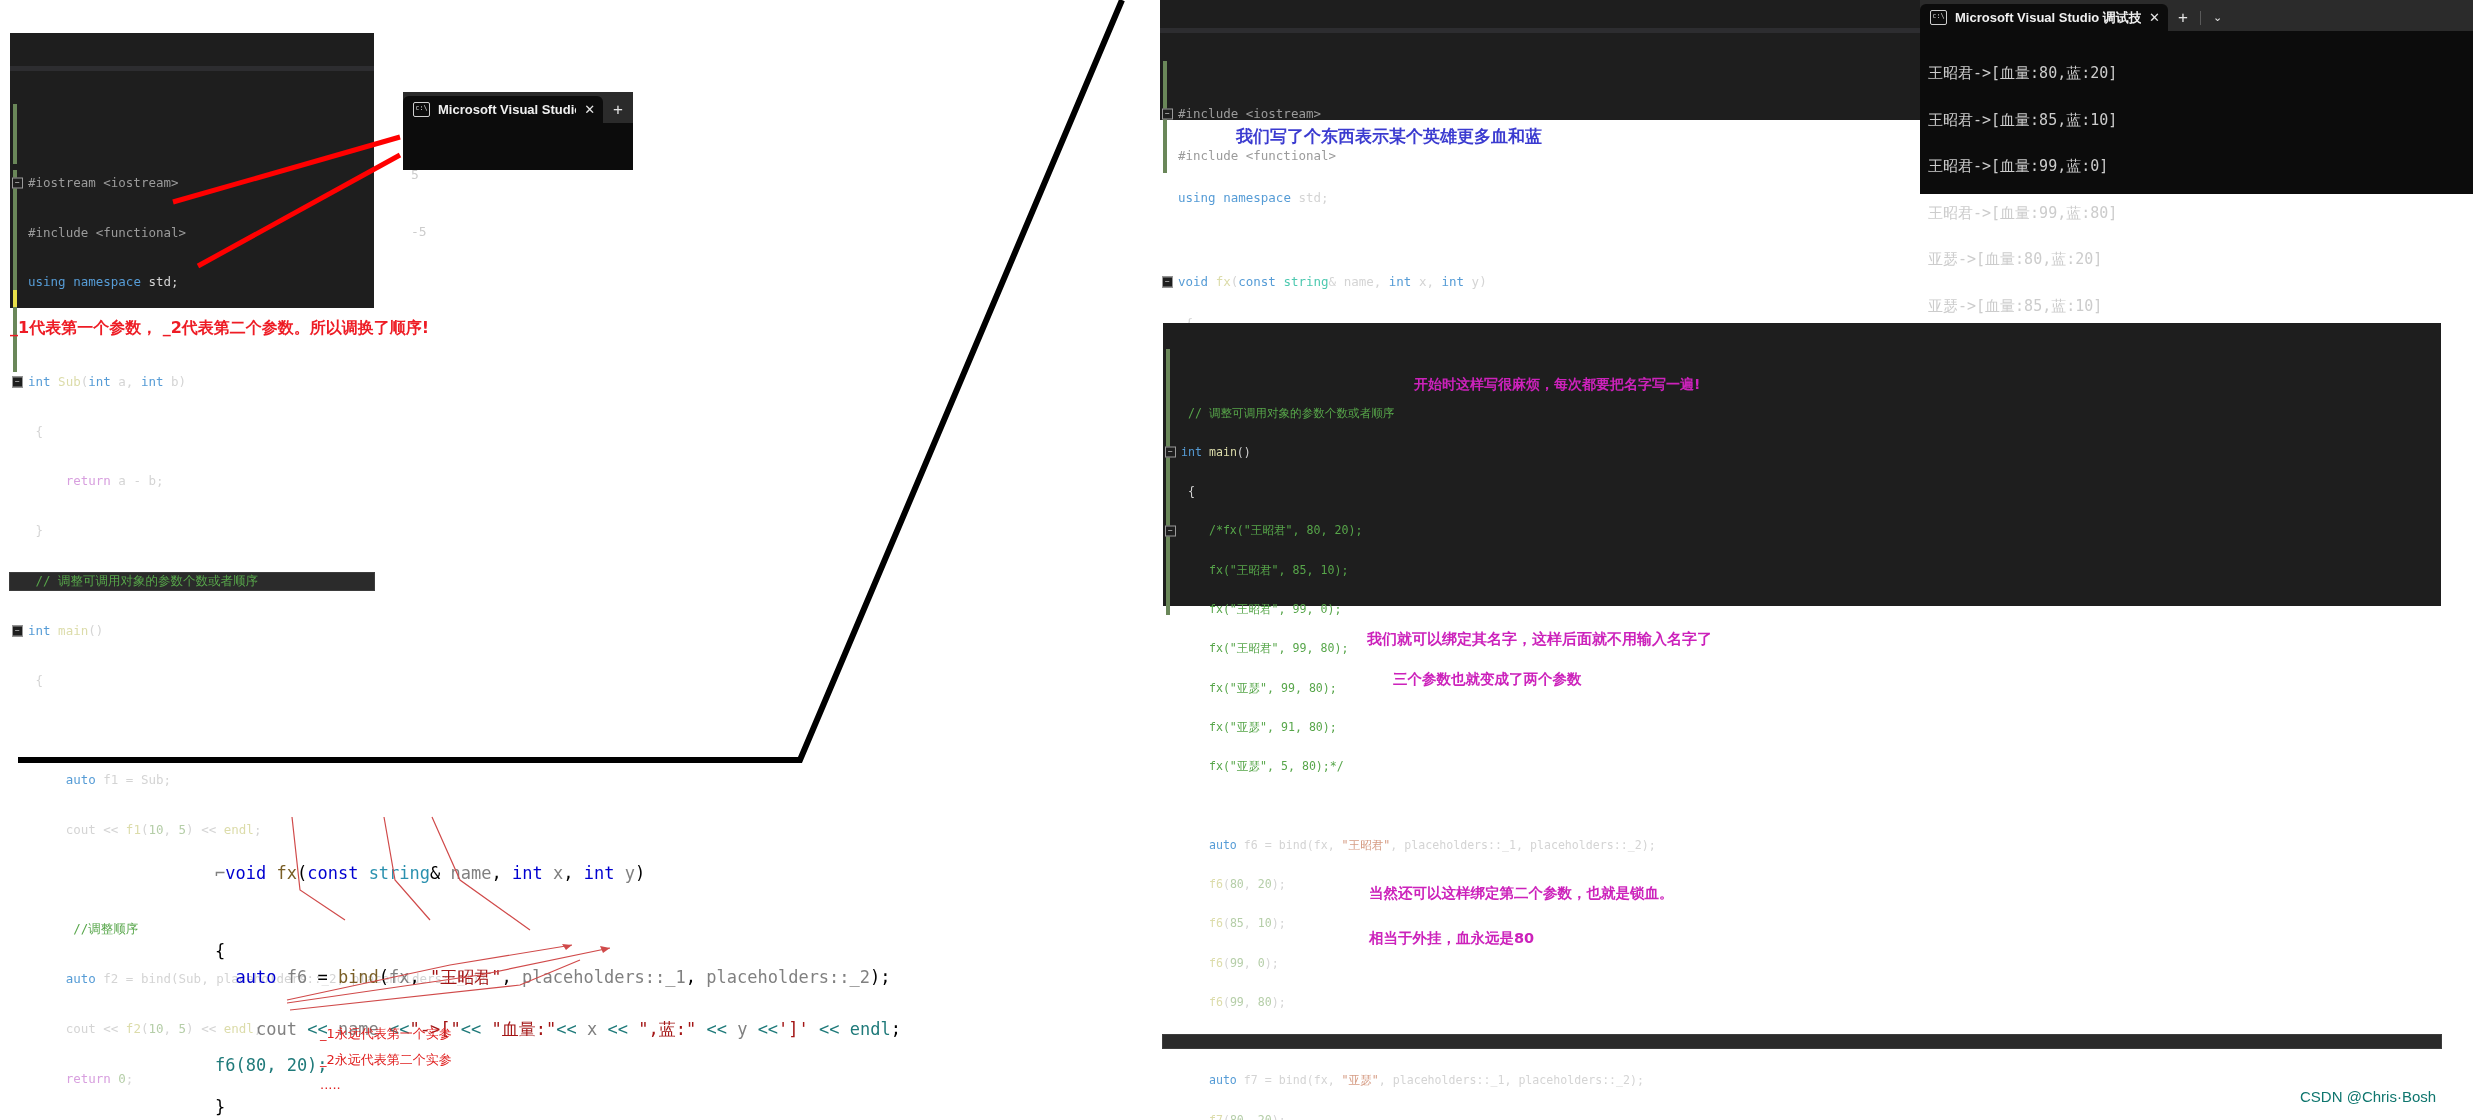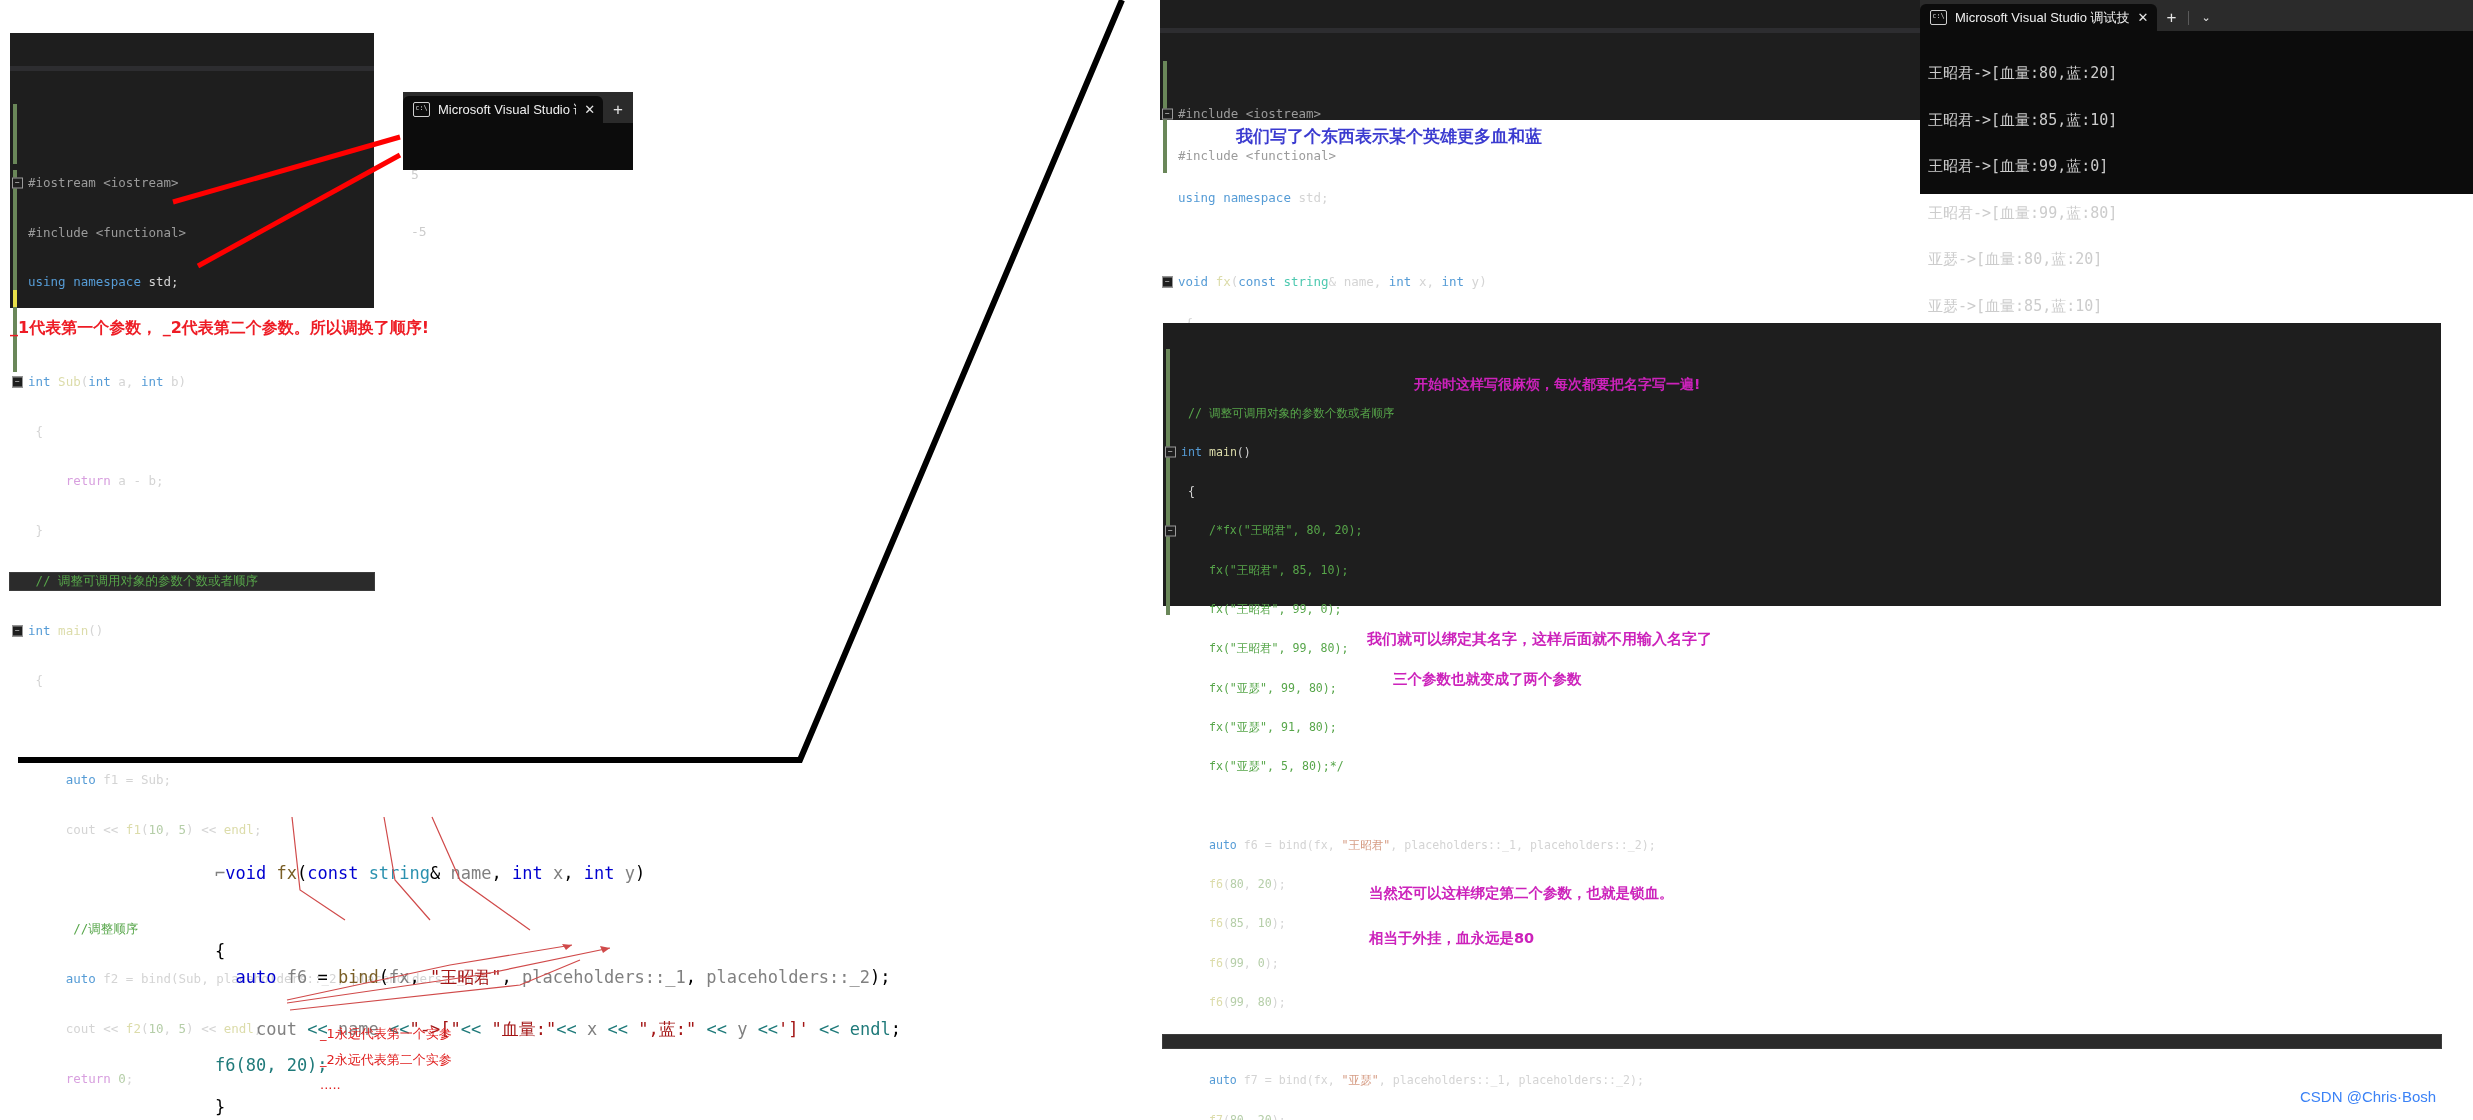--- a/index.html
+++ b/index.html
@@ -70,21 +70,21 @@
     height:27px;background:#0c0c0c;border-radius:6px 6px 0 0;
     display:flex;align-items:center;gap:8px;padding:0 8px 0 10px;
     color:#f0f0f0;font-size:13px;font-family:"Liberation Sans",sans-serif;
     max-width:230px;overflow:hidden;
   }
   .cmd-glyph{
     width:15px;height:13px;border:1.3px solid #cfcfcf;border-radius:2px;
     font-size:7px;line-height:11px;color:#cfcfcf;text-align:center;
     font-family:"DejaVu Sans Mono",monospace;flex:none;
   }
-  .con-title{white-space:nowrap;overflow:hidden;font-weight:400;text-align:right;}
+  .con-title{white-space:nowrap;overflow:hidden;font-weight:700;text-align:right;}
   .con-x{color:#e6e6e6;font-size:13px;cursor:default;}
   .con-plus{color:#e6e6e6;font-size:17px;padding:0 10px;line-height:27px;}
   .con-sep{width:1px;height:14px;background:#5a5a5a;margin:0 2px 6px;}
   .con-chev{color:#e6e6e6;font-size:11px;padding:0 10px;line-height:27px;}
   .con-body{
     color:#cccccc;font-family:"DejaVu Sans Mono","Liberation Mono",monospace;
     white-space:pre;padding:4px 8px;
   }
 
   
@@ -99,21 +99,21 @@
     white-space:pre;color:#000000;
   }
   .w-k{color:#0000d0;}
   .w-ty{color:#2b91af;}
   .w-str{color:#a31515;}
   .w-gray{color:#808080;}
   .w-teal{color:#1f7a7a;}
   .w-fn{color:#795e26;}
 
   .watermark{
-    color:#3b82f6;font-size:15px;font-family:"Liberation Sans",sans-serif;
+    color:#0f766e;font-size:15px;font-family:"Liberation Sans",sans-serif;
   }
   svg.overlay{position:absolute;left:0;top:0;pointer-events:none;}
 </style>
 </head>
 <body>
 
 <svg class="overlay" width="2473" height="1120">
   <polyline points="1122,0 800,760 18,760" fill="none" stroke="#000000" stroke-width="6"></polyline>
 </svg>
 

